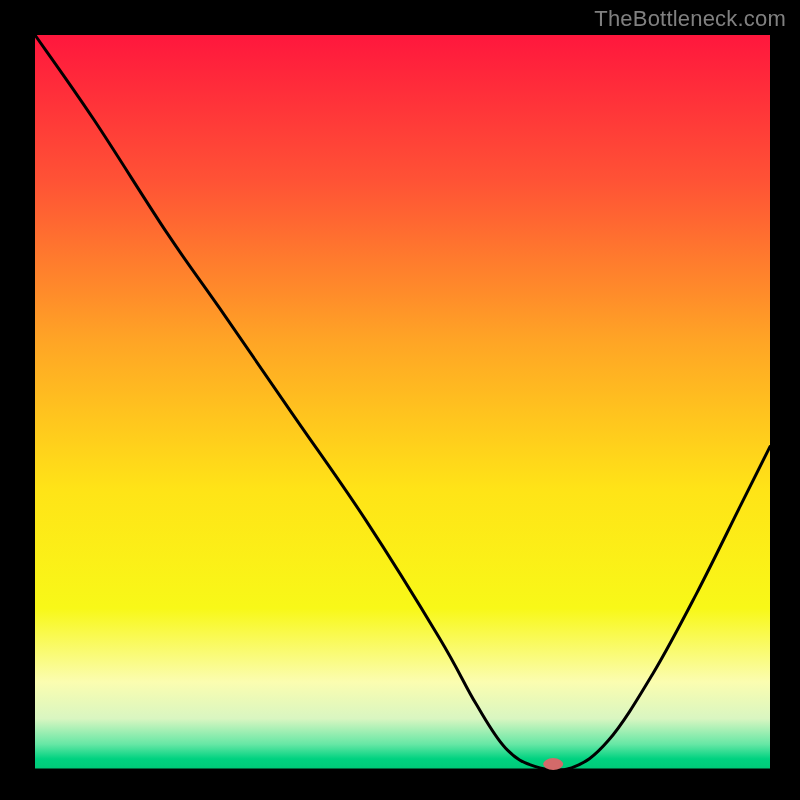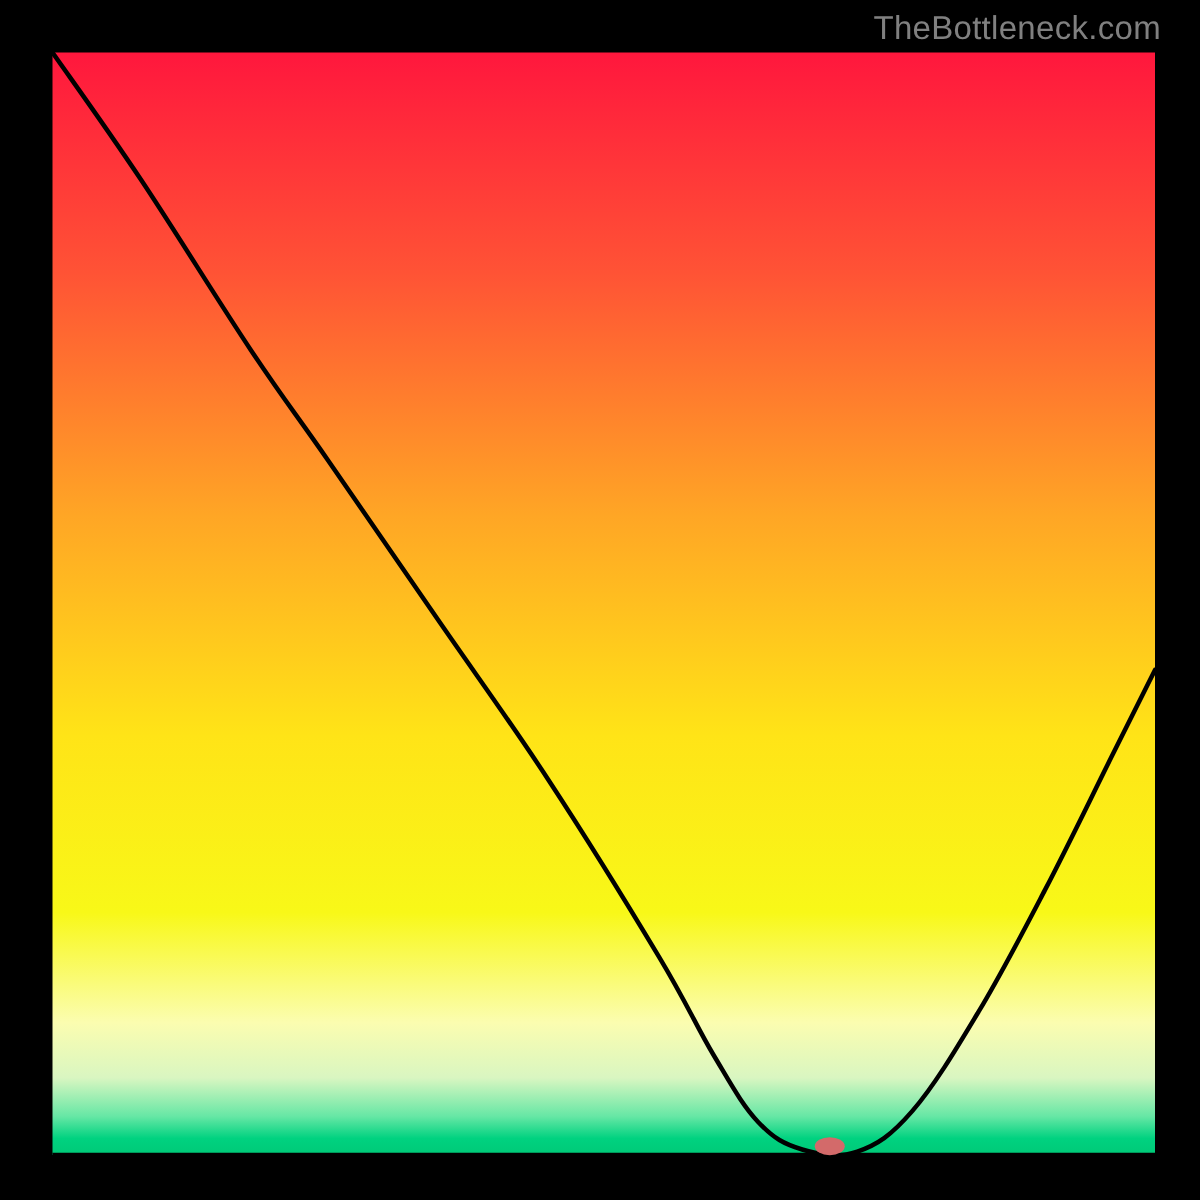--- a/index.html
+++ b/index.html
@@ -16,21 +16,21 @@
     height: 800px;
   }
   svg.chart {
     position: absolute;
     left: 0;
     top: 0;
   }
   .watermark {
     position: absolute;
     top: 6px;
-    right: 26px;
+    right: 14px;
     color: #808080;
     font-family: Arial, Helvetica, sans-serif;
     font-size: 22px;
     font-weight: 400;
     letter-spacing: 0.2px;
   }
 </style>
 </head>
 <body>
 

